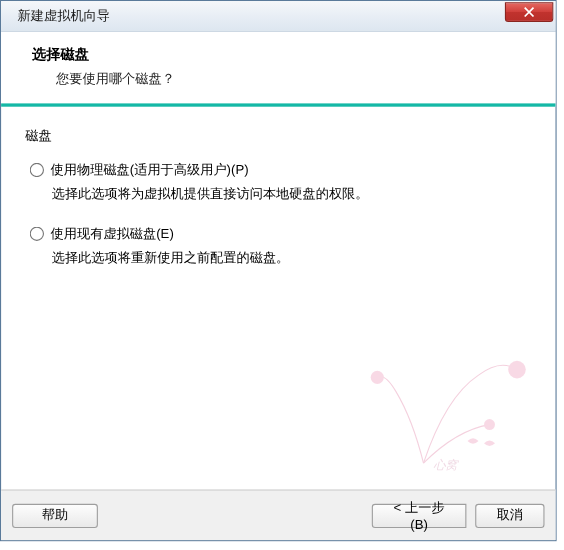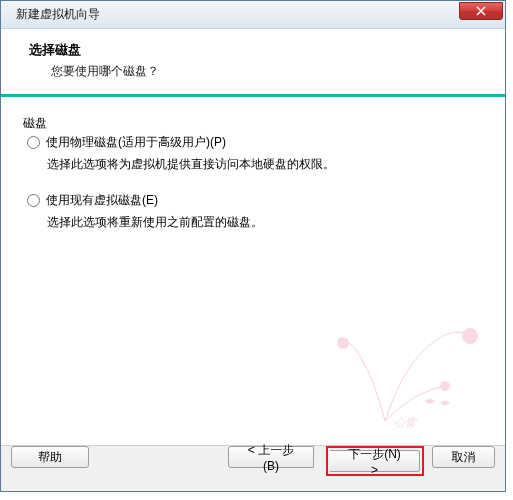--- a/index.html
+++ b/index.html
@@ -64,21 +64,21 @@
   font-size: 12px;
   color: #222;
   padding-left: 22px;
 }
 .body {
   padding: 18px 16px 0 22px;
 }
 .section-label {
   font-size: 12px;
   color: #000;
-  margin-bottom: 2px;
+  margin-bottom: 14px;
 }
 .highlight-box {
   border: 2px solid #d92020;
   padding: 10px 8px 12px 8px;
   margin-bottom: 16px;
 }
 .option {
   margin-bottom: 18px;
   padding-left: 4px;
 }
@@ -106,21 +106,21 @@
 }
 .footer {
   position: absolute;
   bottom: 0;
   left: 0;
   right: 0;
   height: 46px;
   border-top: 1px solid #d0d0d0;
   background: #f0f0f0;
   display: flex;
-  align-items: flex-start;
+  align-items: center;
   padding: 0 10px;
 }
 .btn {
   height: 22px;
   padding: 0 14px;
   font-size: 12px;
   border: 1px solid #9e9e9e;
   background: linear-gradient(to bottom, #fdfdfd, #e9e9e9);
   border-radius: 3px;
   cursor: pointer;
@@ -199,19 +199,16 @@
       <path d="M110 100 Q 115 95 120 100 Q 115 105 110 100" fill="#e87aa5" stroke="none"></path>
       <path d="M125 102 Q 130 97 135 102 Q 130 107 125 102" fill="#e87aa5" stroke="none"></path>
     </g>
     <text x="90" y="125" font-size="11" fill="#c97aa0" text-anchor="middle" font-style="italic">心窝</text>
   </svg>
 
   <div class="footer">
     <button class="btn btn-help">帮助</button>
     <div class="btn-group">
       <button class="btn btn-prev">&lt; 上一步(B)</button>
-      <span class="next-highlight">
-        <button class="btn btn-next">下一步(N) &gt;</button>
-      </span>
     </div>
     <button class="btn btn-cancel">取消</button>
   </div>
 </div>
 
 </body></html>

